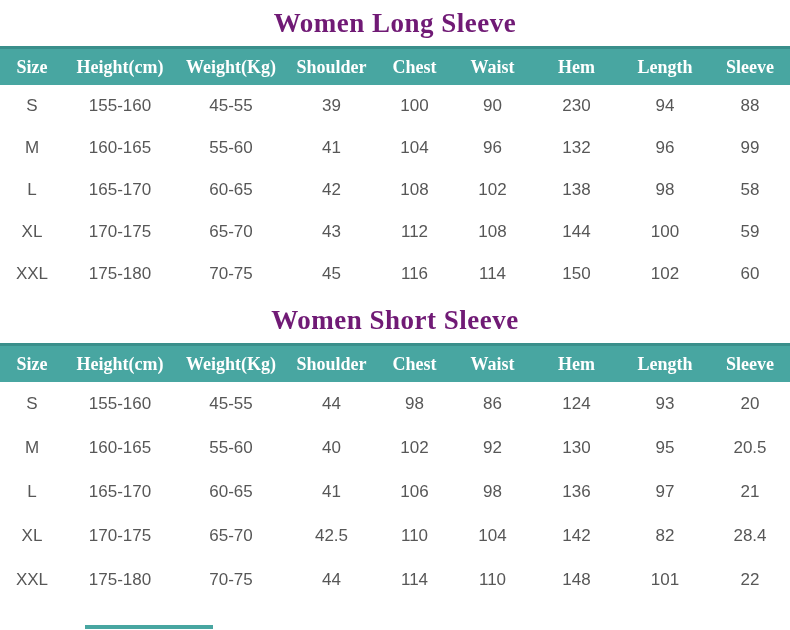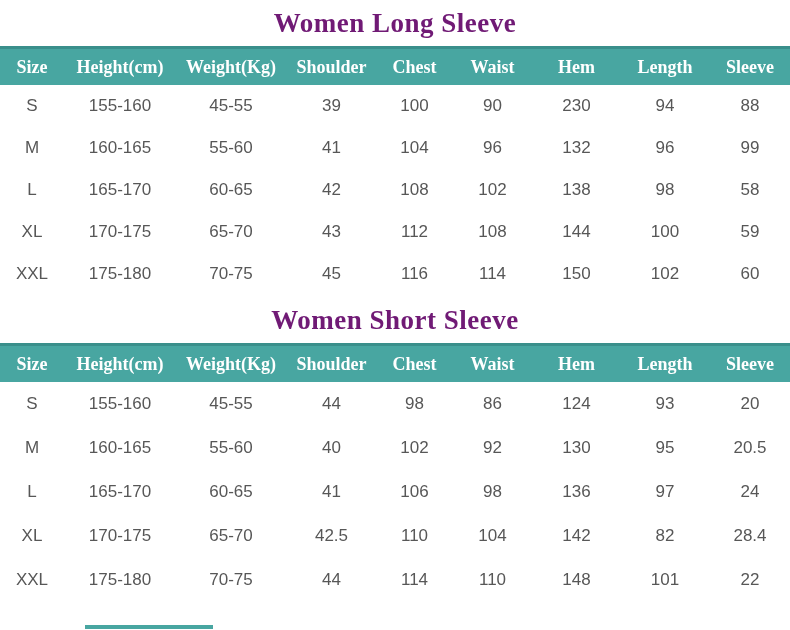--- a/index.html
+++ b/index.html
@@ -198,21 +198,21 @@
         </tr>
         <tr>
           <td>L</td>
           <td>165-170</td>
           <td>60-65</td>
           <td>41</td>
           <td>106</td>
           <td>98</td>
           <td>136</td>
           <td>97</td>
-          <td>24</td>
+          <td>21</td>
         </tr>
         <tr>
           <td>XL</td>
           <td>170-175</td>
           <td>65-70</td>
           <td>42.5</td>
           <td>110</td>
           <td>104</td>
           <td>142</td>
           <td>82</td>

